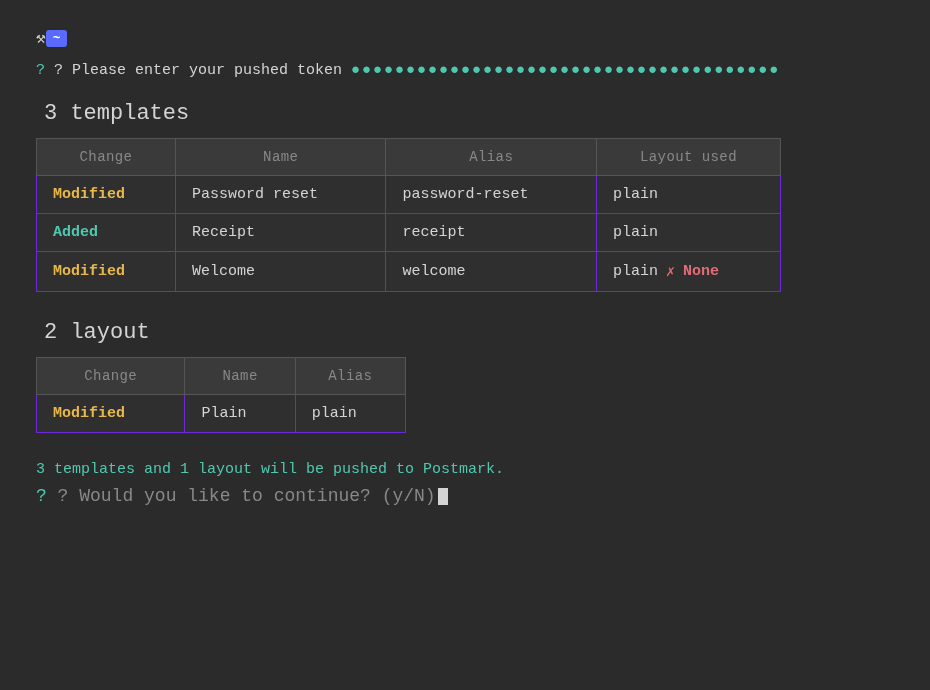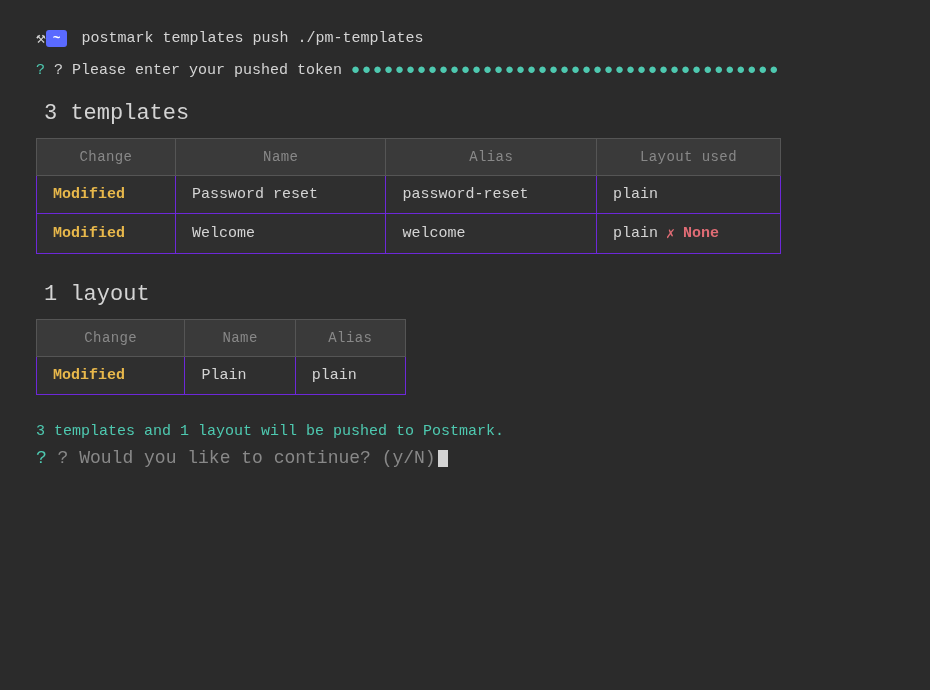--- a/index.html
+++ b/index.html
@@ -152,21 +152,20 @@
     }
   </style>
 </head>
 <body>
 
 <div class="terminal-header">
   <div class="prompt-icon-area">
     <span class="icon-hammer">⚒</span>
     <span class="icon-tilde-box">~</span>
   </div>
-  <span class="cmd-text">postmark templates push ./pm-templates</span>
 </div>
 
 <div class="token-line">
   <span class="question-mark">? </span><span>? Please enter your pushed token</span>
   <span class="token-dots"> ●●●●●●●●●●●●●●●●●●●●●●●●●●●●●●●●●●●●●●●</span>
 </div>
 
 <div class="section-count">3 templates</div>
 
 <table class="templates-table">
@@ -179,35 +178,41 @@
     </tr>
   </thead>
   <tbody id="templates-tbody">
   <tr>
         <td><span class="status-modified">Modified</span></td>
         <td>Password reset</td>
         <td>password-reset</td>
         <td>plain</td>
       </tr>
       <tr>
+        <td><span class="status-added">Added</span></td>
+        <td>Receipt</td>
+        <td>receipt</td>
+        <td>plain</td>
+      </tr>
+      <tr>
         <td><span class="status-modified">Modified</span></td>
         <td>Welcome</td>
         <td>welcome</td>
         <td>
           <div class="layout-conflict">
             <span class="layout-plain">plain</span>
             <span class="conflict-x">✗</span>
             <span class="conflict-none">None</span>
           </div>
         </td>
       </tr>
     </tbody>
 </table>
 
-<div class="section-count">1 layout</div>
+<div class="section-count">2 layout</div>
 
 <table class="layouts-table">
   <thead>
     <tr>
       <th>Change</th>
       <th>Name</th>
       <th>Alias</th>
     </tr>
   </thead>
   <tbody id="layouts-tbody">

